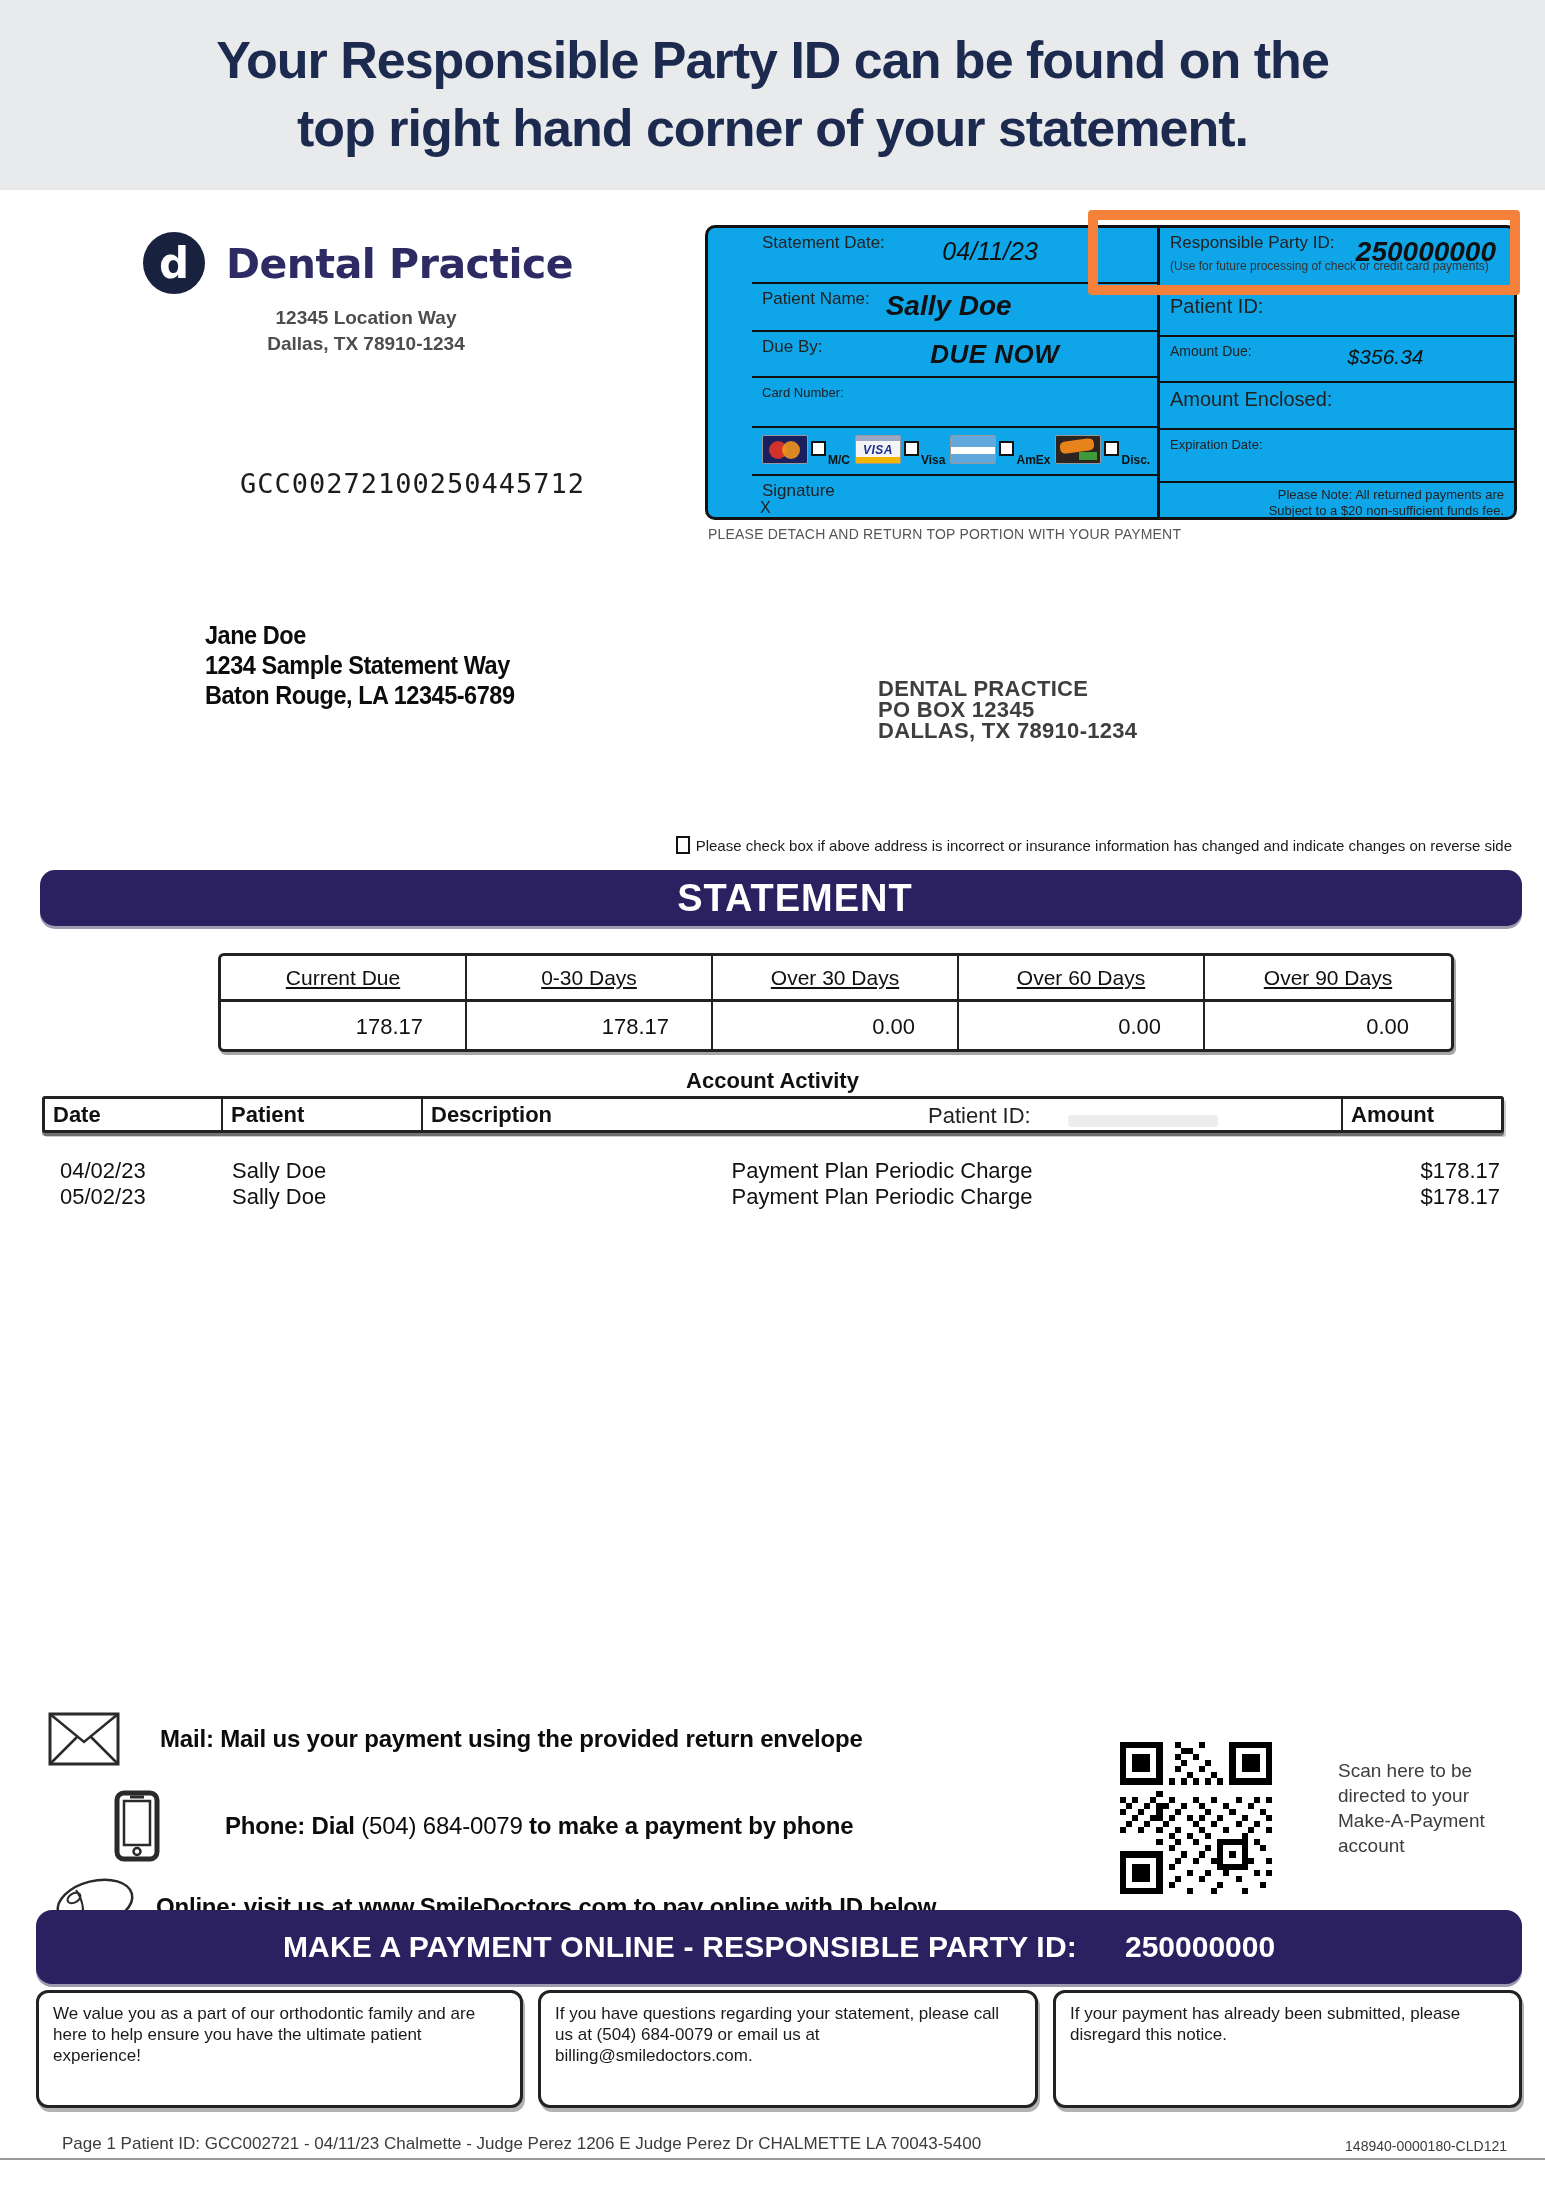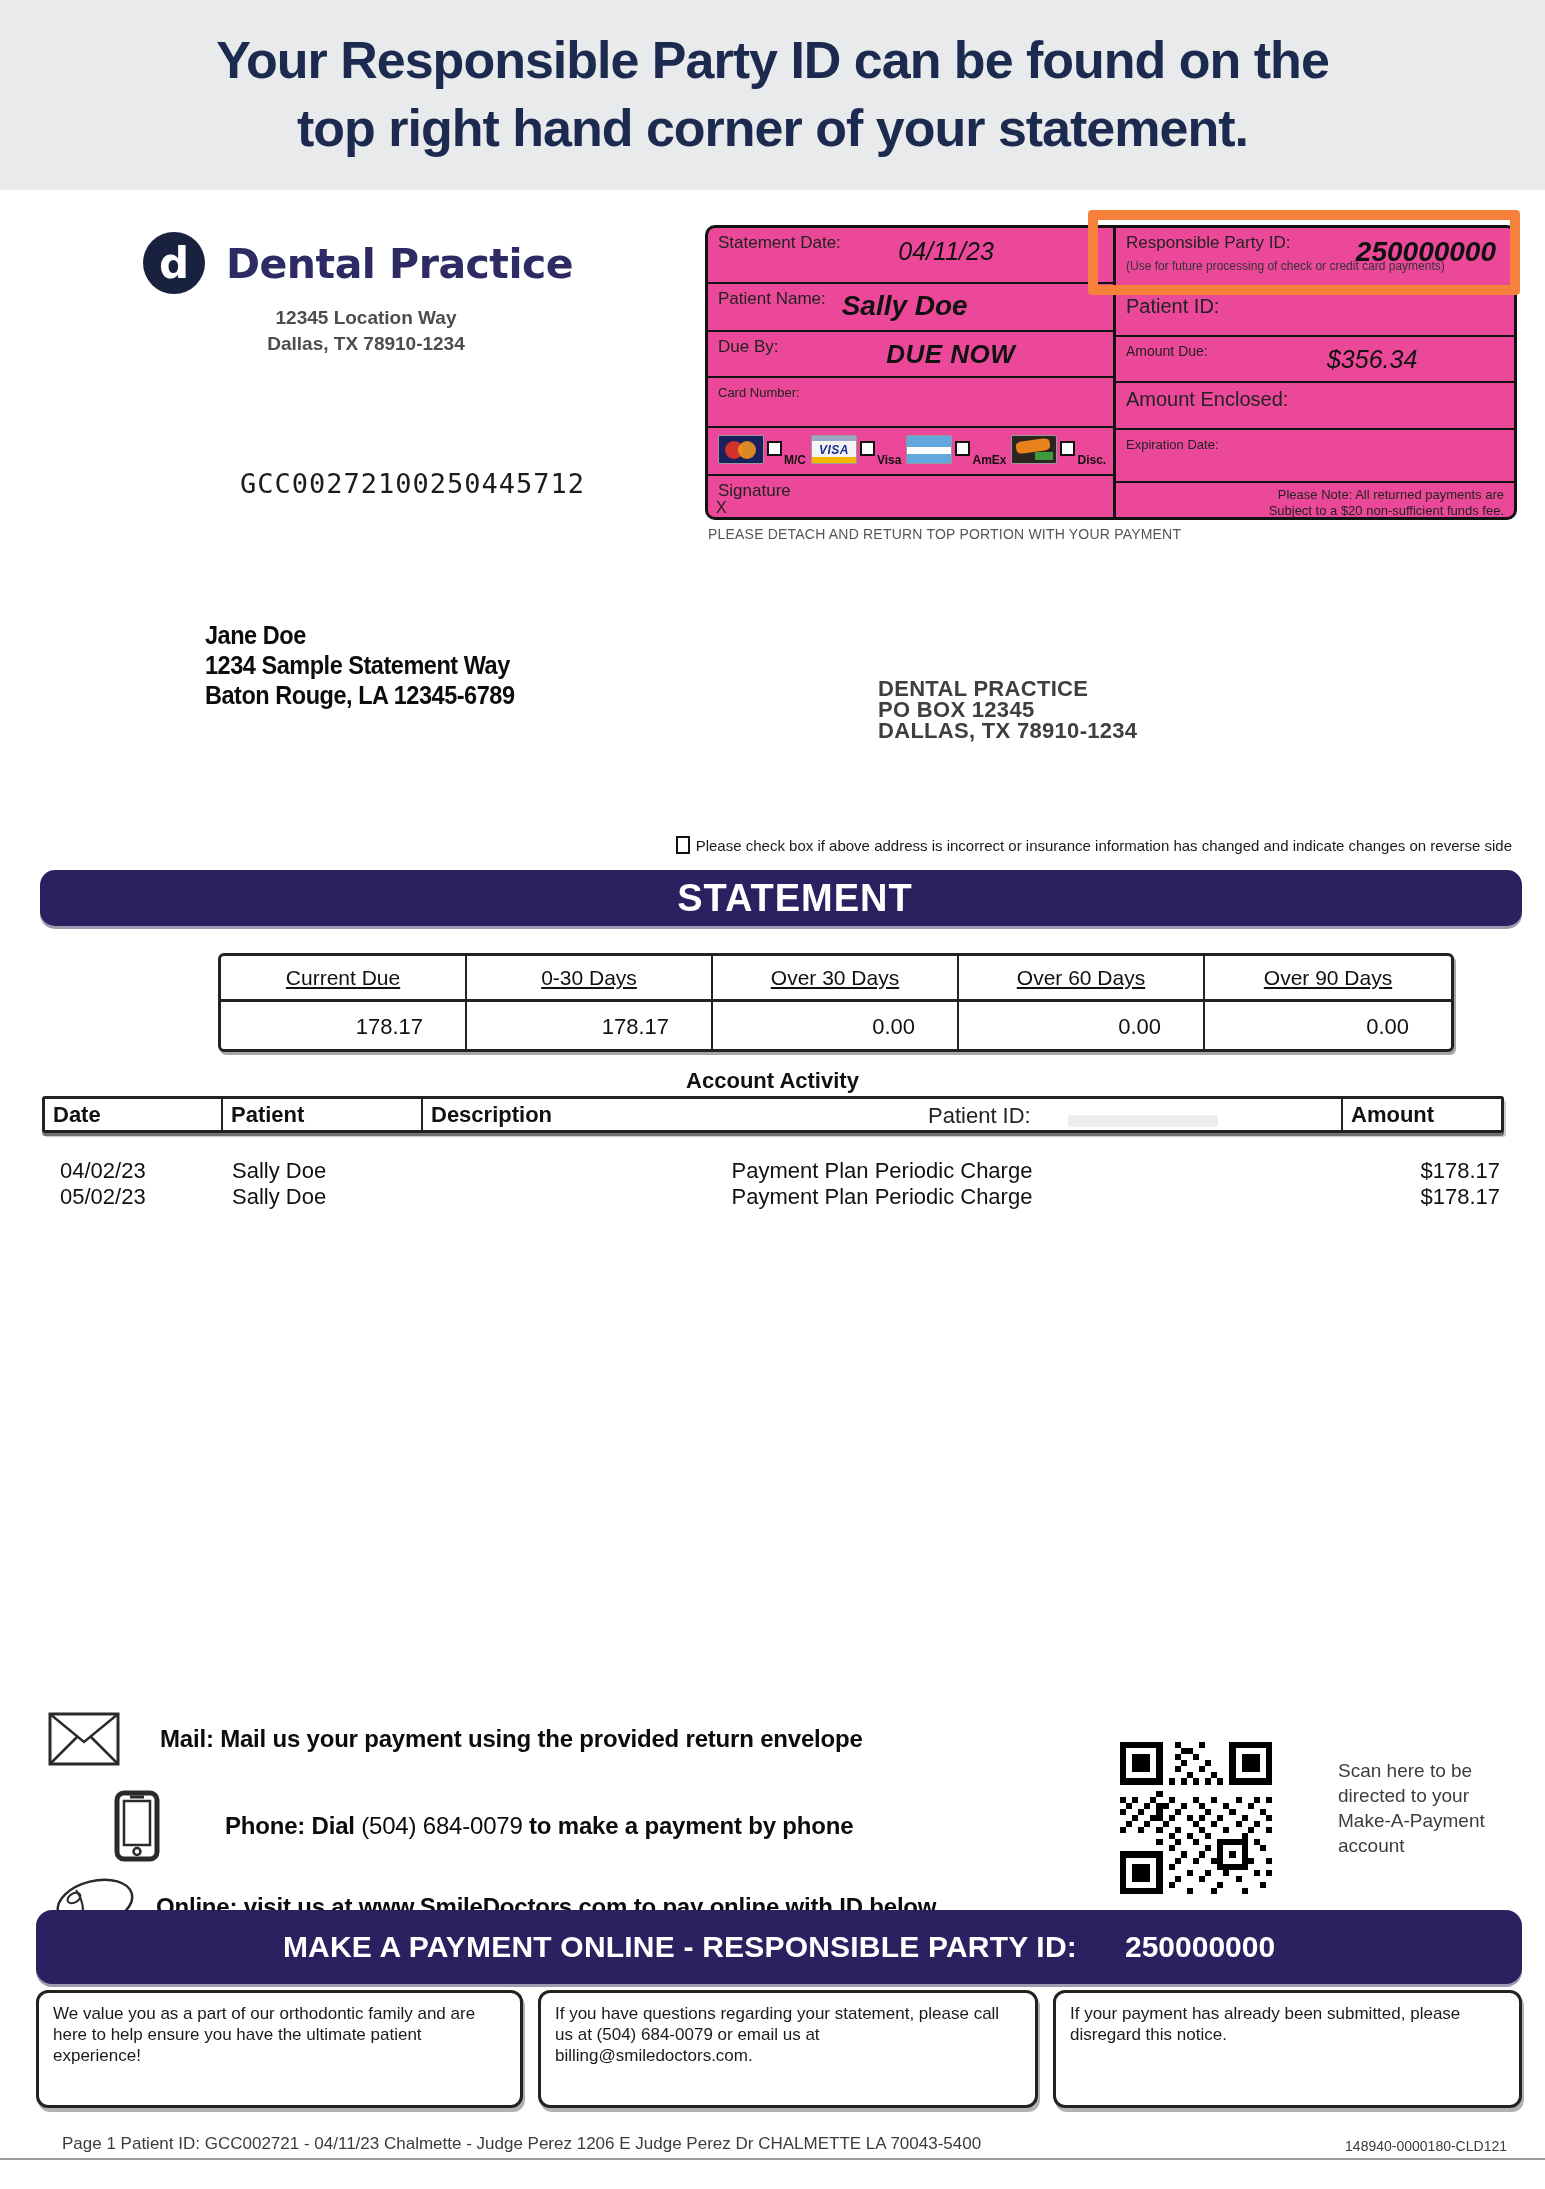--- a/index.html
+++ b/index.html
@@ -18,34 +18,34 @@
     display:flex; align-items:center; justify-content:center; }
   .brand-name { position:absolute; left:226px; top:240px; font-size:41px; font-weight:700; color:#2e2a63;
     font-family:"DejaVu Sans", sans-serif; letter-spacing:-0.5px; }
   .brand-address { position:absolute; left:206px; top:305px; width:320px; text-align:center;
     font-size:19px; font-weight:700; color:#4d4d4d; line-height:26px; }
   .ocr-code { position:absolute; left:240px; top:468px; font-family:"DejaVu Sans Mono", monospace;
     font-size:27px; color:#1c1c1c; letter-spacing:1px; }
 
   
   .stub { position:absolute; left:705px; top:225px; width:812px; height:295px;
-    border:3px solid #111; border-radius:10px; background:#ec4899; display:flex; }
+    border:3px solid #111; border-radius:10px; background:#0ea5e9; display:flex;padding-left:44px; }
   .stub-col { position:relative; }
   .stub-col.left  { width:405px; }
   .stub-col.right { width:402px; border-left:3px solid #111; }
   .srow { position:relative; border-bottom:2px solid #111; padding:5px 10px; }
   .srow:last-child { border-bottom:none; }
   .slabel   { font-size:17px; color:#222; }
   .slabel.sm{ font-size:13px; }
   .sval     { position:absolute; font-weight:700; color:#111;font-style:italic; }
   .v-date   { top:9px;  left:47%;  font-size:25px; font-weight:400; }
   .v-name   { top:6px;  left:33%;  font-size:28px; }
   .v-duenow { top:7px;  left:44%;  font-size:26px; letter-spacing:0.5px; }
   .v-rpid   { top:8px;  right:18px; font-size:28px; }
-  .v-amt    { top:8px;  left:53%;  font-size:25px; font-weight:400; }
+  .v-amt    { top:8px;  left:53%;  font-size:21px; font-weight:400; }
   .rpid-note{ font-size:12px; color:#333; margin-top:6px; }
   .srow.r1 { height:56px; } .srow.r2 { height:48px; } .srow.r3 { height:46px; }
   .srow.r4 { height:50px; } .srow.r5 { height:48px; } .srow.r6 { height:41px; border-bottom:none; }
   .srow.rr1{ height:62px; } .srow.rr2{ height:47px; } .srow.rr3{ height:46px; }
   .srow.rr4{ height:47px; } .srow.rr5{ height:53px; } .srow.rr6{ height:42px; border-bottom:none; }
   .sig-x { position:absolute; left:8px; bottom:0px; font-size:16px; color:#222; }
   .nsf-note { text-align:right; font-size:13px; color:#222; line-height:16px; padding-top:4px; }
 
   
   .cards-row { display:flex; align-items:center; gap:5px; padding-top:5px; }

